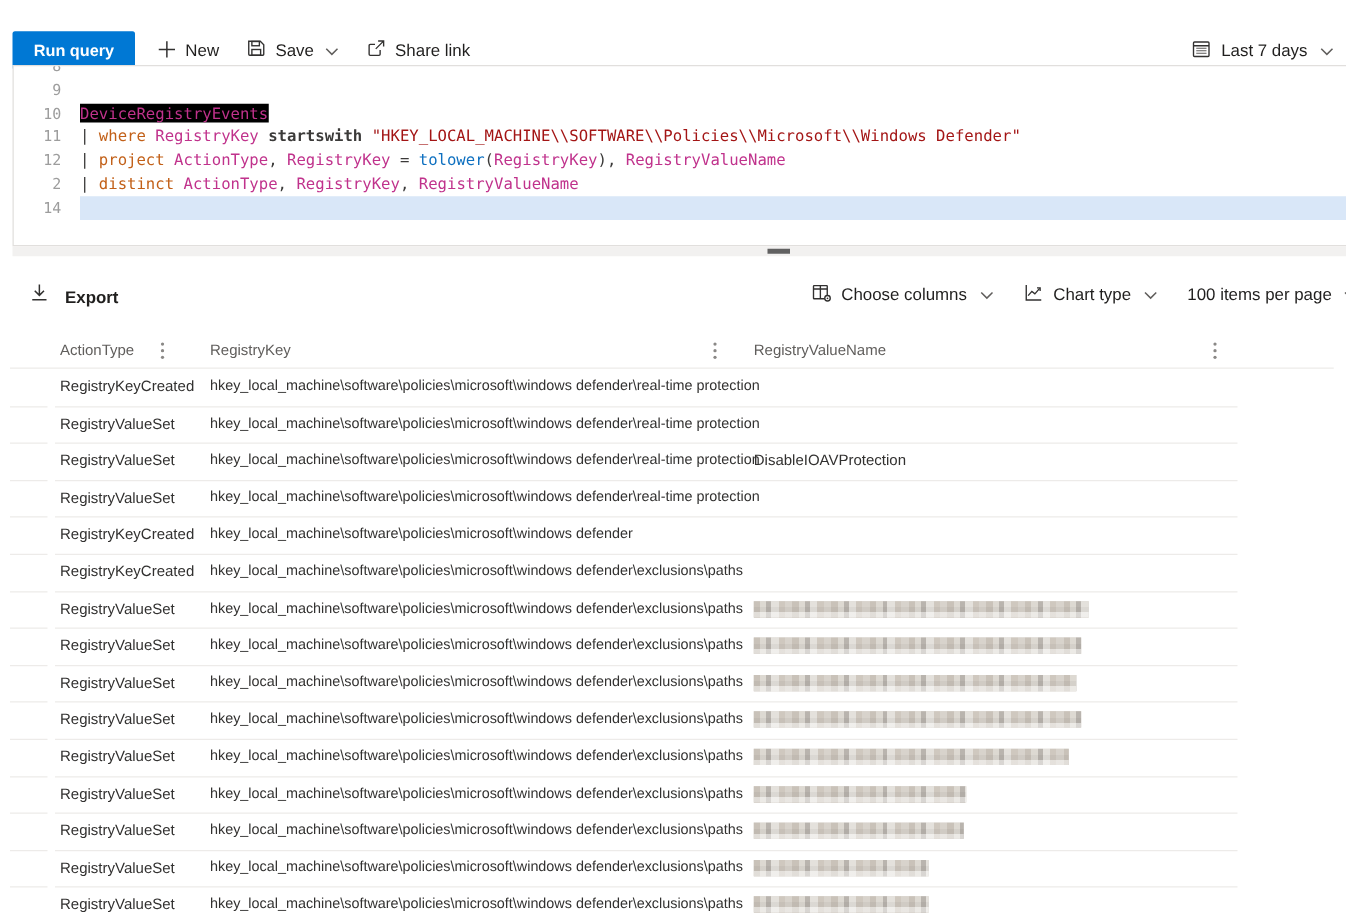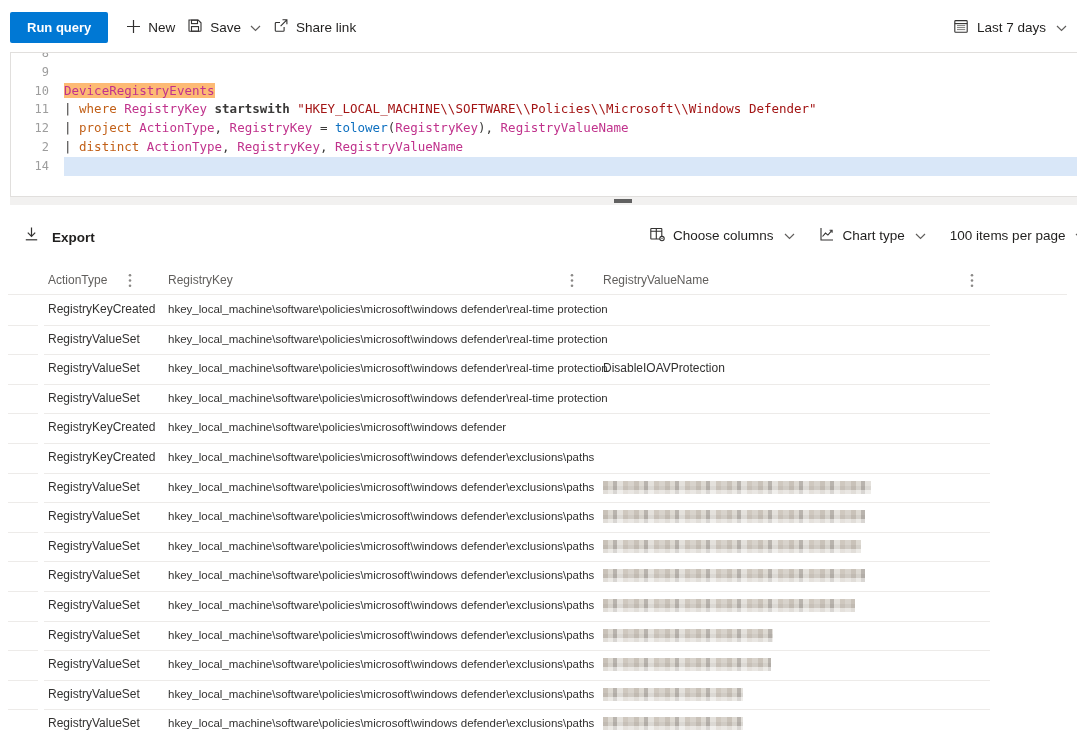--- a/index.html
+++ b/index.html
@@ -4,44 +4,44 @@
 <style>
   html,body{margin:0;padding:0;}
   body{
     width:1077px;height:737px;overflow:hidden;position:relative;
     background:#ffffff;
     font-family:"Liberation Sans", sans-serif;
     color:#323130;
     -webkit-font-smoothing:antialiased;
   }
   
-  .cmdbar{position:absolute;top:12px;left:10px;right:10px;height:31px;display:flex;align-items:center;}
+  .cmdbar{position:absolute;top:25px;left:10px;right:10px;height:31px;display:flex;align-items:center;}
   .btn-primary{
     height:31px;padding:0 17px;background:#0078d4;color:#fff;border:none;
     font-family:"Liberation Sans",sans-serif;font-size:13px;font-weight:700;cursor:pointer;
     display:flex;align-items:center;border-radius:2px;
   }
-  .cmd-group{display:flex;align-items:center;margin-left:18px;gap:12px;}
+  .cmd-group{display:flex;align-items:center;margin-left:18px;gap:22px;}
   .cmd-item{display:flex;align-items:center;gap:7px;font-size:13.5px;color:#201f1e;cursor:pointer;}
   .cmd-item svg{flex:none;}
   .chev{margin-left:2px;}
   .cmd-right{margin-left:auto;display:flex;align-items:center;gap:8px;font-size:13.5px;color:#201f1e;cursor:pointer;}
   
   .editor{
     position:absolute;left:10px;top:52px;width:1070px;height:145px;
     border:1px solid #e1dfdd;background:#fff;overflow:hidden;box-sizing:border-box;
   }
   .ed-lines{margin-top:-9px;}
   .ed-line{display:flex;height:18.8px;line-height:18.8px;font-family:"DejaVu Sans Mono",monospace;font-size:12.5px;white-space:pre;}
   .ed-num{width:38px;text-align:right;padding-right:15px;color:#9d9d9d;flex:none;font-size:12px;}
   .ed-code{flex:1 1 auto;}
   .ed-line.cursor .ed-code{background:#d9e7f8;}
   .tok-kw{color:#c26018;}
   .tok-col{color:#c0328c;}
-  .tok-tbl{color:#c0328c;background:#fdba74;}
+  .tok-tbl{color:#c0328c;background:#000000;}
   .tok-op{color:#3b3a39;font-weight:700;}
   .tok-str{color:#a31515;}
   .tok-fn{color:#0e70c0;}
   .tok-pln{color:#3b3a39;}
   .ed-scroll{
     position:absolute;left:10px;top:197px;width:1067px;height:8px;background:#f2f1f0;
   }
   .ed-thumb{position:absolute;left:604px;top:2px;width:18px;height:4px;background:#616161;}
   
   .res-toolbar{position:absolute;left:24px;top:221px;right:0;height:28px;display:flex;align-items:center;}

